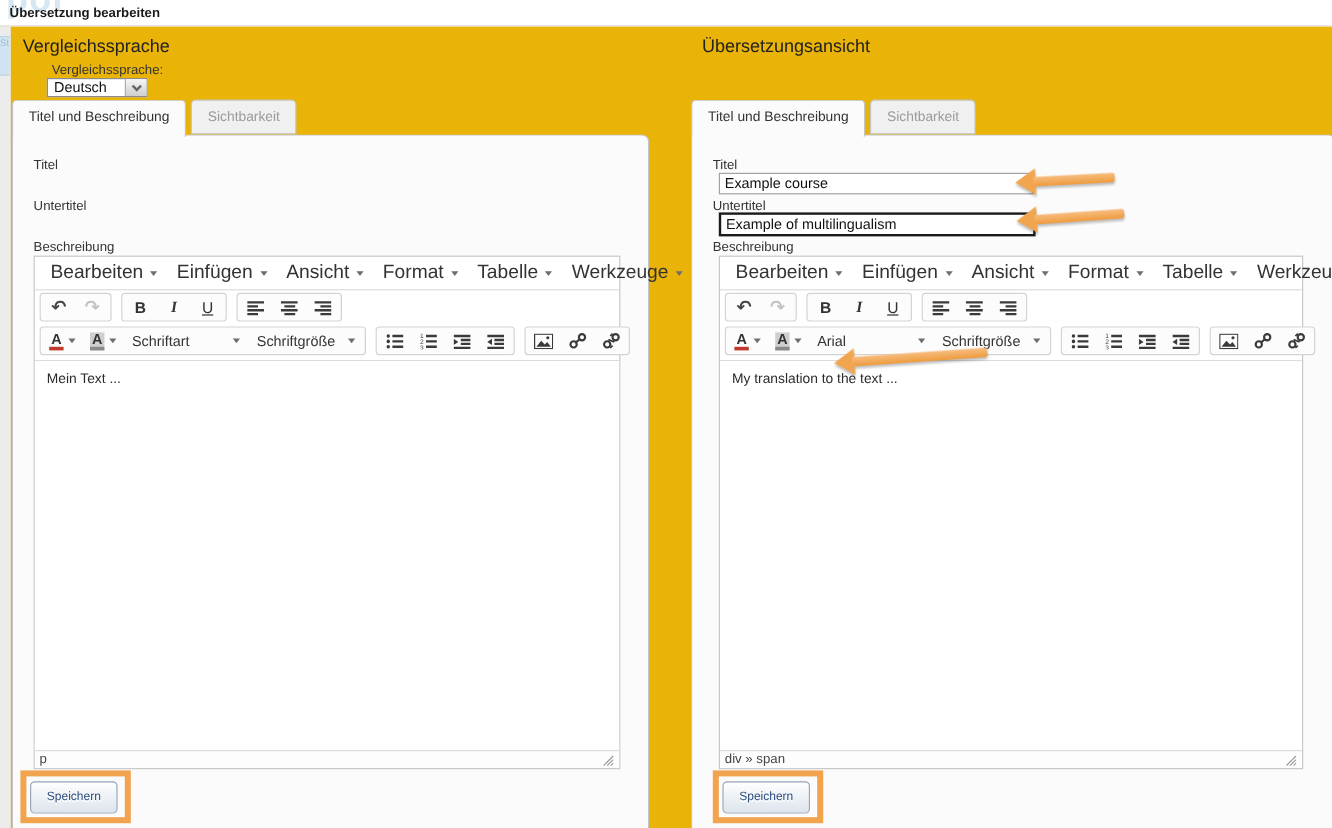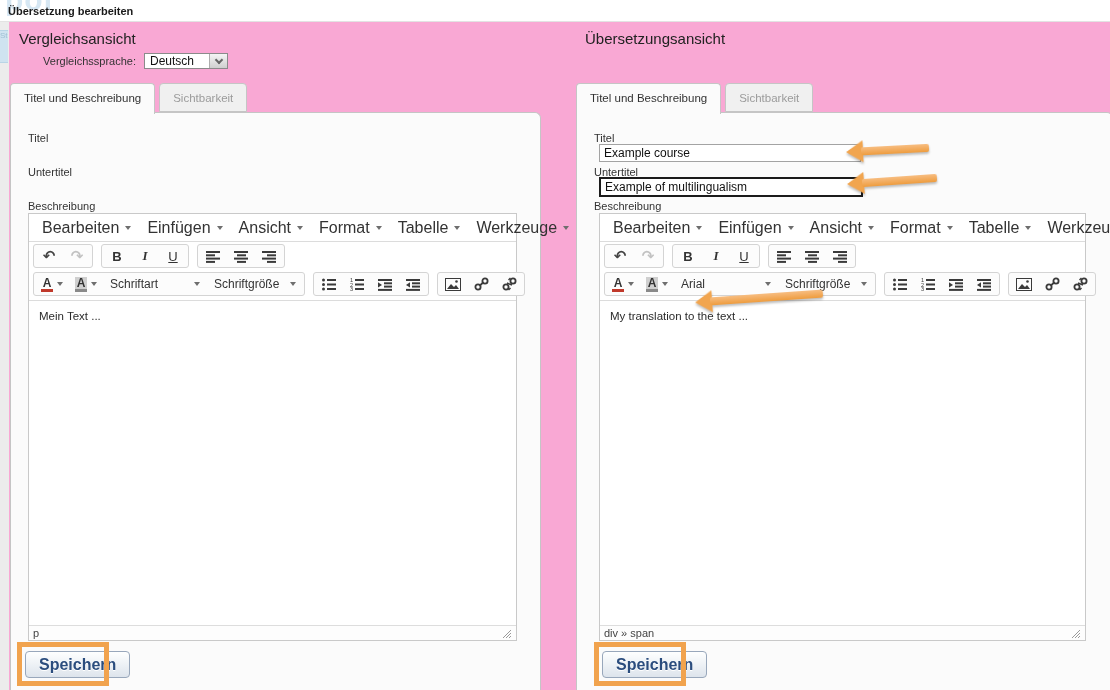--- a/index.html
+++ b/index.html
@@ -1,32 +1,32 @@
 <!DOCTYPE html>
 <html><head>
 <meta charset="utf-8">
 <style>
   * { margin:0; padding:0; box-sizing:border-box; }
   html,body { width:1110px; height:690px; }
   body { font-family:"Liberation Sans","DejaVu Sans",sans-serif; font-size:11px; color:#333; background:#f4f4f4; }
-  .app { position:relative; width:1110px; height:690px; overflow:hidden; background:#f9a8d4; }
+  .app { position:relative; width:1110px; height:690px; overflow:hidden; background:#eab308; }
 
   
   .titlebar { position:absolute; top:0; left:0; right:0; height:22px; background:#fff; border-bottom:1px solid #e3e3e3; overflow:hidden; z-index:2; }
   .bg-logo { position:absolute; top:-17px; left:5px; font-size:30px; font-weight:bold; color:#d6e7f3; letter-spacing:1px; }
   .win-title { position:absolute; top:5px; left:8px; font-weight:bold; font-size:11px; color:#1a1a1a; }
   .left-strip { position:absolute; top:22px; left:0; width:9px; bottom:0; background:#ececec; z-index:1; }
   .side-chip { position:absolute; top:30px; left:0; width:8px; height:33px; background:#cfe3f0; border-top:1px solid #b9d5e6; border-bottom:1px solid #b9d5e6; overflow:hidden; color:#9fc0d4; font-size:8px; line-height:9px; z-index:2; }
 
   
   .panel { position:absolute; top:22px; height:668px; z-index:2; }
   .panel.left  { left:10px;  width:531px; }
   .panel.right { left:576px; width:537px; }
   .panel-heading { position:absolute; top:8px; left:9px; font-size:15px; color:#222; }
-  .lang-row { position:absolute; top:31px; left:8px; display:flex; align-items:center; }
+  .lang-row { position:absolute; top:31px; left:8px; display:flex; align-items:center;flex-direction:column; }
   .lang-label { width:118px; text-align:right; font-size:11px; color:#333; }
   .selectbox { display:flex; align-items:center; width:84px; height:16px; margin-left:8px; border:1px solid #8b8b8b; background:#fff; }
   .selectbox .val { flex:1; padding:0 5px; font-size:12px; color:#111; white-space:nowrap; overflow:hidden; }
   .selectbox .btn { width:18px; height:100%; border-left:1px solid #adadad; background:linear-gradient(180deg,#f5f5f5,#cfcfcf); display:flex; align-items:center; justify-content:center; }
   .chev { width:6px; height:6px; border-left:2px solid #666; border-bottom:2px solid #666; transform:rotate(-45deg); margin-top:-3px; }
 
   .tabs { position:absolute; top:61px; left:0; height:30px; display:flex; gap:4px; z-index:3; }
   .tab { height:29px; padding:8px 13px 0; border:1px solid #c5c5c5; border-radius:4px 4px 0 0; background:#f0f0f0; color:#9b9b9b; font-size:11.5px; white-space:nowrap; }
   .tab.active { height:31px; background:#fbfbfb; border-bottom:none; color:#333; }
 
@@ -59,21 +59,21 @@
   .color-a.back { background:#cfcfcf; border-bottom:3px solid #8a8a8a; }
   .split-caret { margin-left:4px; }
   .tselect { display:flex; align-items:center; height:22px; padding:0 7px; font-size:12px; color:#333; cursor:pointer; }
   .tselect.family { width:104px; }
   .tselect.size { width:96px; }
   .tselect .caret { margin-left:auto; }
 
   .edit-area { flex:1; background:#fff; padding:9px 10px; font-size:11.5px; color:#2b2b2b; overflow:hidden; }
   .statusbar { height:15px; border-top:1px solid #ddd; background:#fdfdfd; display:flex; align-items:center; justify-content:space-between; padding:0 4px; font-size:11px; color:#444; }
 
-  .save-btn { position:absolute; height:27px; padding:0 13px; border:1px solid #98a7bb; border-radius:4px; background:linear-gradient(180deg,#feffff,#dde4ec); font-family:inherit; font-size:16px; font-weight:bold; color:#2b4d7e; cursor:pointer; bottom:12px; text-shadow:0 1px 0 #fff; }
+  .save-btn { position:absolute; height:27px; padding:0 13px; border:1px solid #98a7bb; border-radius:4px; background:linear-gradient(180deg,#feffff,#dde4ec); font-family:inherit; font-size:10px; font-weight:normal; color:#2b4d7e; cursor:pointer; bottom:12px; text-shadow:0 1px 0 #fff; }
   .panel.left  .save-btn { left:14px; }
   .panel.right .save-btn { left:25px; }
   .save-hl { position:absolute; border:5px solid #f1a34e; width:92px; height:44px; bottom:4px; z-index:4; pointer-events:none; }
   .panel.left  .save-hl { left:6px; }
   .panel.right .save-hl { left:17px; }
 
   
   .arrow { position:absolute; height:22px; z-index:6; filter:drop-shadow(0 2px 1px rgba(0,0,0,0.25)); }
   .arrow .shaft { position:absolute; left:15px; right:0; top:7px; height:8px; background:linear-gradient(180deg,#f7bd81,#ee9c3e); border-radius:2px; }
   .arrow .head { position:absolute; left:0; top:0; width:0; height:0; border-top:11px solid transparent; border-bottom:11px solid transparent; border-right:17px solid #f1a54f; }
@@ -89,21 +89,21 @@
 <div class="app">
 
   <div class="titlebar">
     <span class="bg-logo">pol</span>
     <span class="win-title">Übersetzung bearbeiten</span>
   </div>
   <div class="left-strip"></div>
   <div class="side-chip">St</div>
 
   <div class="panel left">
-    <div class="panel-heading">Vergleichsansicht</div>
+    <div class="panel-heading">Vergleichssprache</div>
 
     <div class="lang-row">
       <span class="lang-label">Vergleichssprache:</span>
       <div class="selectbox">
         <span class="val">Deutsch</span>
         <span class="btn">
             <span class="chev"></span>
           </span>
       </div>
     </div>

